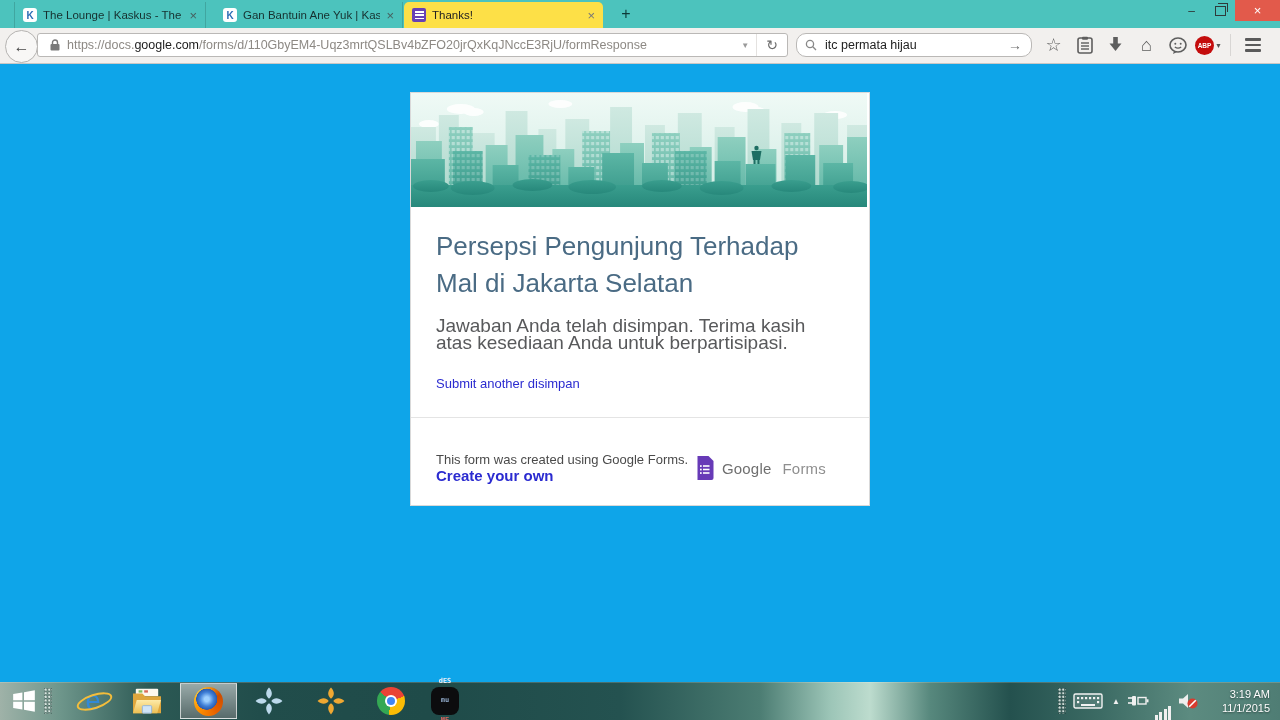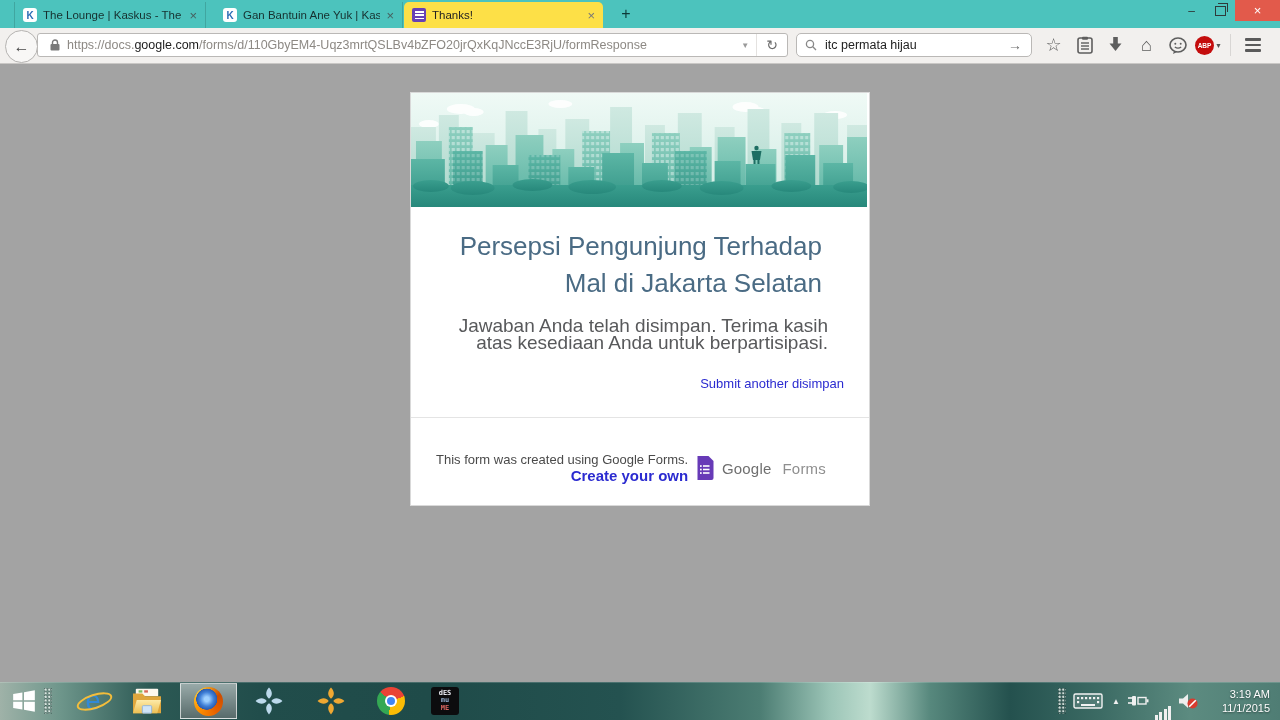--- a/index.html
+++ b/index.html
@@ -40,38 +40,38 @@
   .url-bar{position:absolute;left:37px;top:5px;width:751px;height:24px;background:#fff;
            border:1px solid #bab8b6;border-radius:3px;display:flex;align-items:center;
            padding-left:12px;font-size:12.5px;color:#8d8984;box-sizing:border-box;}
   .lock-icon{margin-right:7px;flex:none;}
   .url-domain{color:#1c1c1c;}
   .url-spacer{flex:1;}
   .url-dd{color:#9a9a9a;font-size:8px;padding:0 7px;}
   .url-reload{color:#6b6b6b;font-size:14px;padding:0 9px;border-left:1px solid #e4e2e0;align-self:stretch;
               display:flex;align-items:center;}
   .search-box{position:absolute;left:796px;top:5px;width:236px;height:24px;background:#fff;
-              border:1px solid #bab8b6;border-radius:5px;display:flex;align-items:center;box-sizing:border-box;}
+              border:1px solid #bab8b6;border-radius:10px;display:flex;align-items:center;box-sizing:border-box;}
   .search-box input{border:0;outline:0;flex:1;min-width:0;font-size:12.5px;color:#222;background:transparent;
               font-family:"Liberation Sans",sans-serif;}
   .mag{margin:0 6px 0 8px;flex:none;}
   .go-arrow{padding:0 9px;color:#6f6f6f;font-size:14px;}
   .nav-icons{position:absolute;left:1038px;top:0;height:34px;display:flex;align-items:center;}
   .nav-icons .ni{display:flex;align-items:center;justify-content:center;width:31px;height:28px;color:#5e5e5e;}
   .star-glyph{font-size:18px;}
   .home-glyph{font-size:18px;}
   .abp{width:19px;height:19px;border-radius:50%;background:#c40d0d;color:#fff;font-size:6.5px;
        font-weight:bold;display:flex;align-items:center;justify-content:center;}
   .abp-caret{font-size:7px;color:#555;margin-left:1px;}
   .toolbar-sep{width:1px;height:22px;background:#d8d6d4;margin:0 6px;}
   .hamburger{display:flex;flex-direction:column;gap:3px;}
   .hamburger i{width:16px;height:2.5px;background:#5a5a5a;border-radius:1px;}
 
   
-  .content{position:absolute;top:64px;left:0;right:0;bottom:38px;background:#a3a3a3;text-align:right;}
+  .content{position:absolute;top:64px;left:0;right:0;bottom:38px;background:#0ea5e9;}
   .card{position:absolute;left:410px;top:28px;width:458px;background:#fff;border:1px solid #d9d9d9;}
   .card-header{height:114px;overflow:hidden;}
   .card-header svg{display:block;}
   .card-body{padding:21px 25px 25px;}
   .form-title{font-size:26px;line-height:37px;color:#4a6b84;max-width:386px;font-weight:normal;margin:0;}
   .form-msg{margin-top:15px;font-size:19px;line-height:17px;color:#58595b;max-width:392px;}
   .submit-link{display:inline-block;margin-top:25px;font-size:13px;color:#2b2bd0;text-decoration:none;cursor:pointer;}
   .card-footer{border-top:1px solid #e4e4e4;padding:34px 25px 21px;display:flex;
                justify-content:space-between;align-items:center;}
   .footer-note{font-size:13px;line-height:16px;color:#4a4a4a;}
@@ -94,23 +94,23 @@
     background:linear-gradient(rgba(190,198,198,.75),rgba(105,116,117,.75));box-sizing:border-box;}
   .fx-icon{width:29px;height:29px;border-radius:50%;
     background:radial-gradient(circle at 44% 42%,#9ed0ff 0 10%,#3f7fd6 30%,#2a5cb0 44%,transparent 46%),
       conic-gradient(from 140deg,#e66000,#ff9500 100deg,#ffcb33 180deg,#cc4d00 280deg,#e66000 360deg);}
   .chrome-icon{width:28px;height:28px;border-radius:50%;position:relative;
     background:conic-gradient(from -50deg,#ea4335 0 120deg,#fbbc05 120deg 240deg,#34a853 240deg 360deg);}
   .chrome-icon::before{content:"";position:absolute;left:8px;top:8px;width:12px;height:12px;
     border-radius:50%;background:#fff;}
   .chrome-icon::after{content:"";position:absolute;left:10px;top:10px;width:8px;height:8px;
     border-radius:50%;background:#4285f4;}
-  .desmume-icon{width:28px;height:28px;border-radius:3px;background:#0c0c0e;color:#fff;
+  .desmume-icon{width:28px;height:28px;border-radius:8px;background:#0c0c0e;color:#fff;
     display:flex;flex-direction:column;align-items:center;justify-content:center;
-    font-family:"DejaVu Sans Mono",monospace;font-size:7px;line-height:7.5px;font-weight:bold;}
+    font-family:"DejaVu Sans Mono",monospace;font-size:7px;line-height:7.5px;font-weight:bold;gap:12px;}
   .dsm1{color:#ecedf5;} .dsm2{color:#8fa8c8;} .dsm3{color:#d9655f;}
   .ie-icon{position:relative;width:32px;height:30px;display:flex;align-items:center;justify-content:center;}
   .ie-e{font-size:27px;color:#3189d8;font-family:"Liberation Sans",sans-serif;line-height:1;}
   .ie-ring{position:absolute;left:-1px;top:8px;width:33px;height:11px;border:2.5px solid #f3bd3b;
     border-radius:50%;transform:rotate(-18deg);}
   .tray-caret{font-size:8px;color:#f0f0f0;}
   .sig{display:flex;align-items:flex-end;gap:1.5px;}
   .sig i{width:3px;background:#f0f0f0;display:block;}
   .tray-clock{right:2px;width:80px;flex-direction:column;align-items:flex-end;padding-right:8px;
     color:#fdfdfd;font-size:11px;line-height:14px;text-shadow:0 1px 2px rgba(0,0,0,.45);box-sizing:border-box;}

